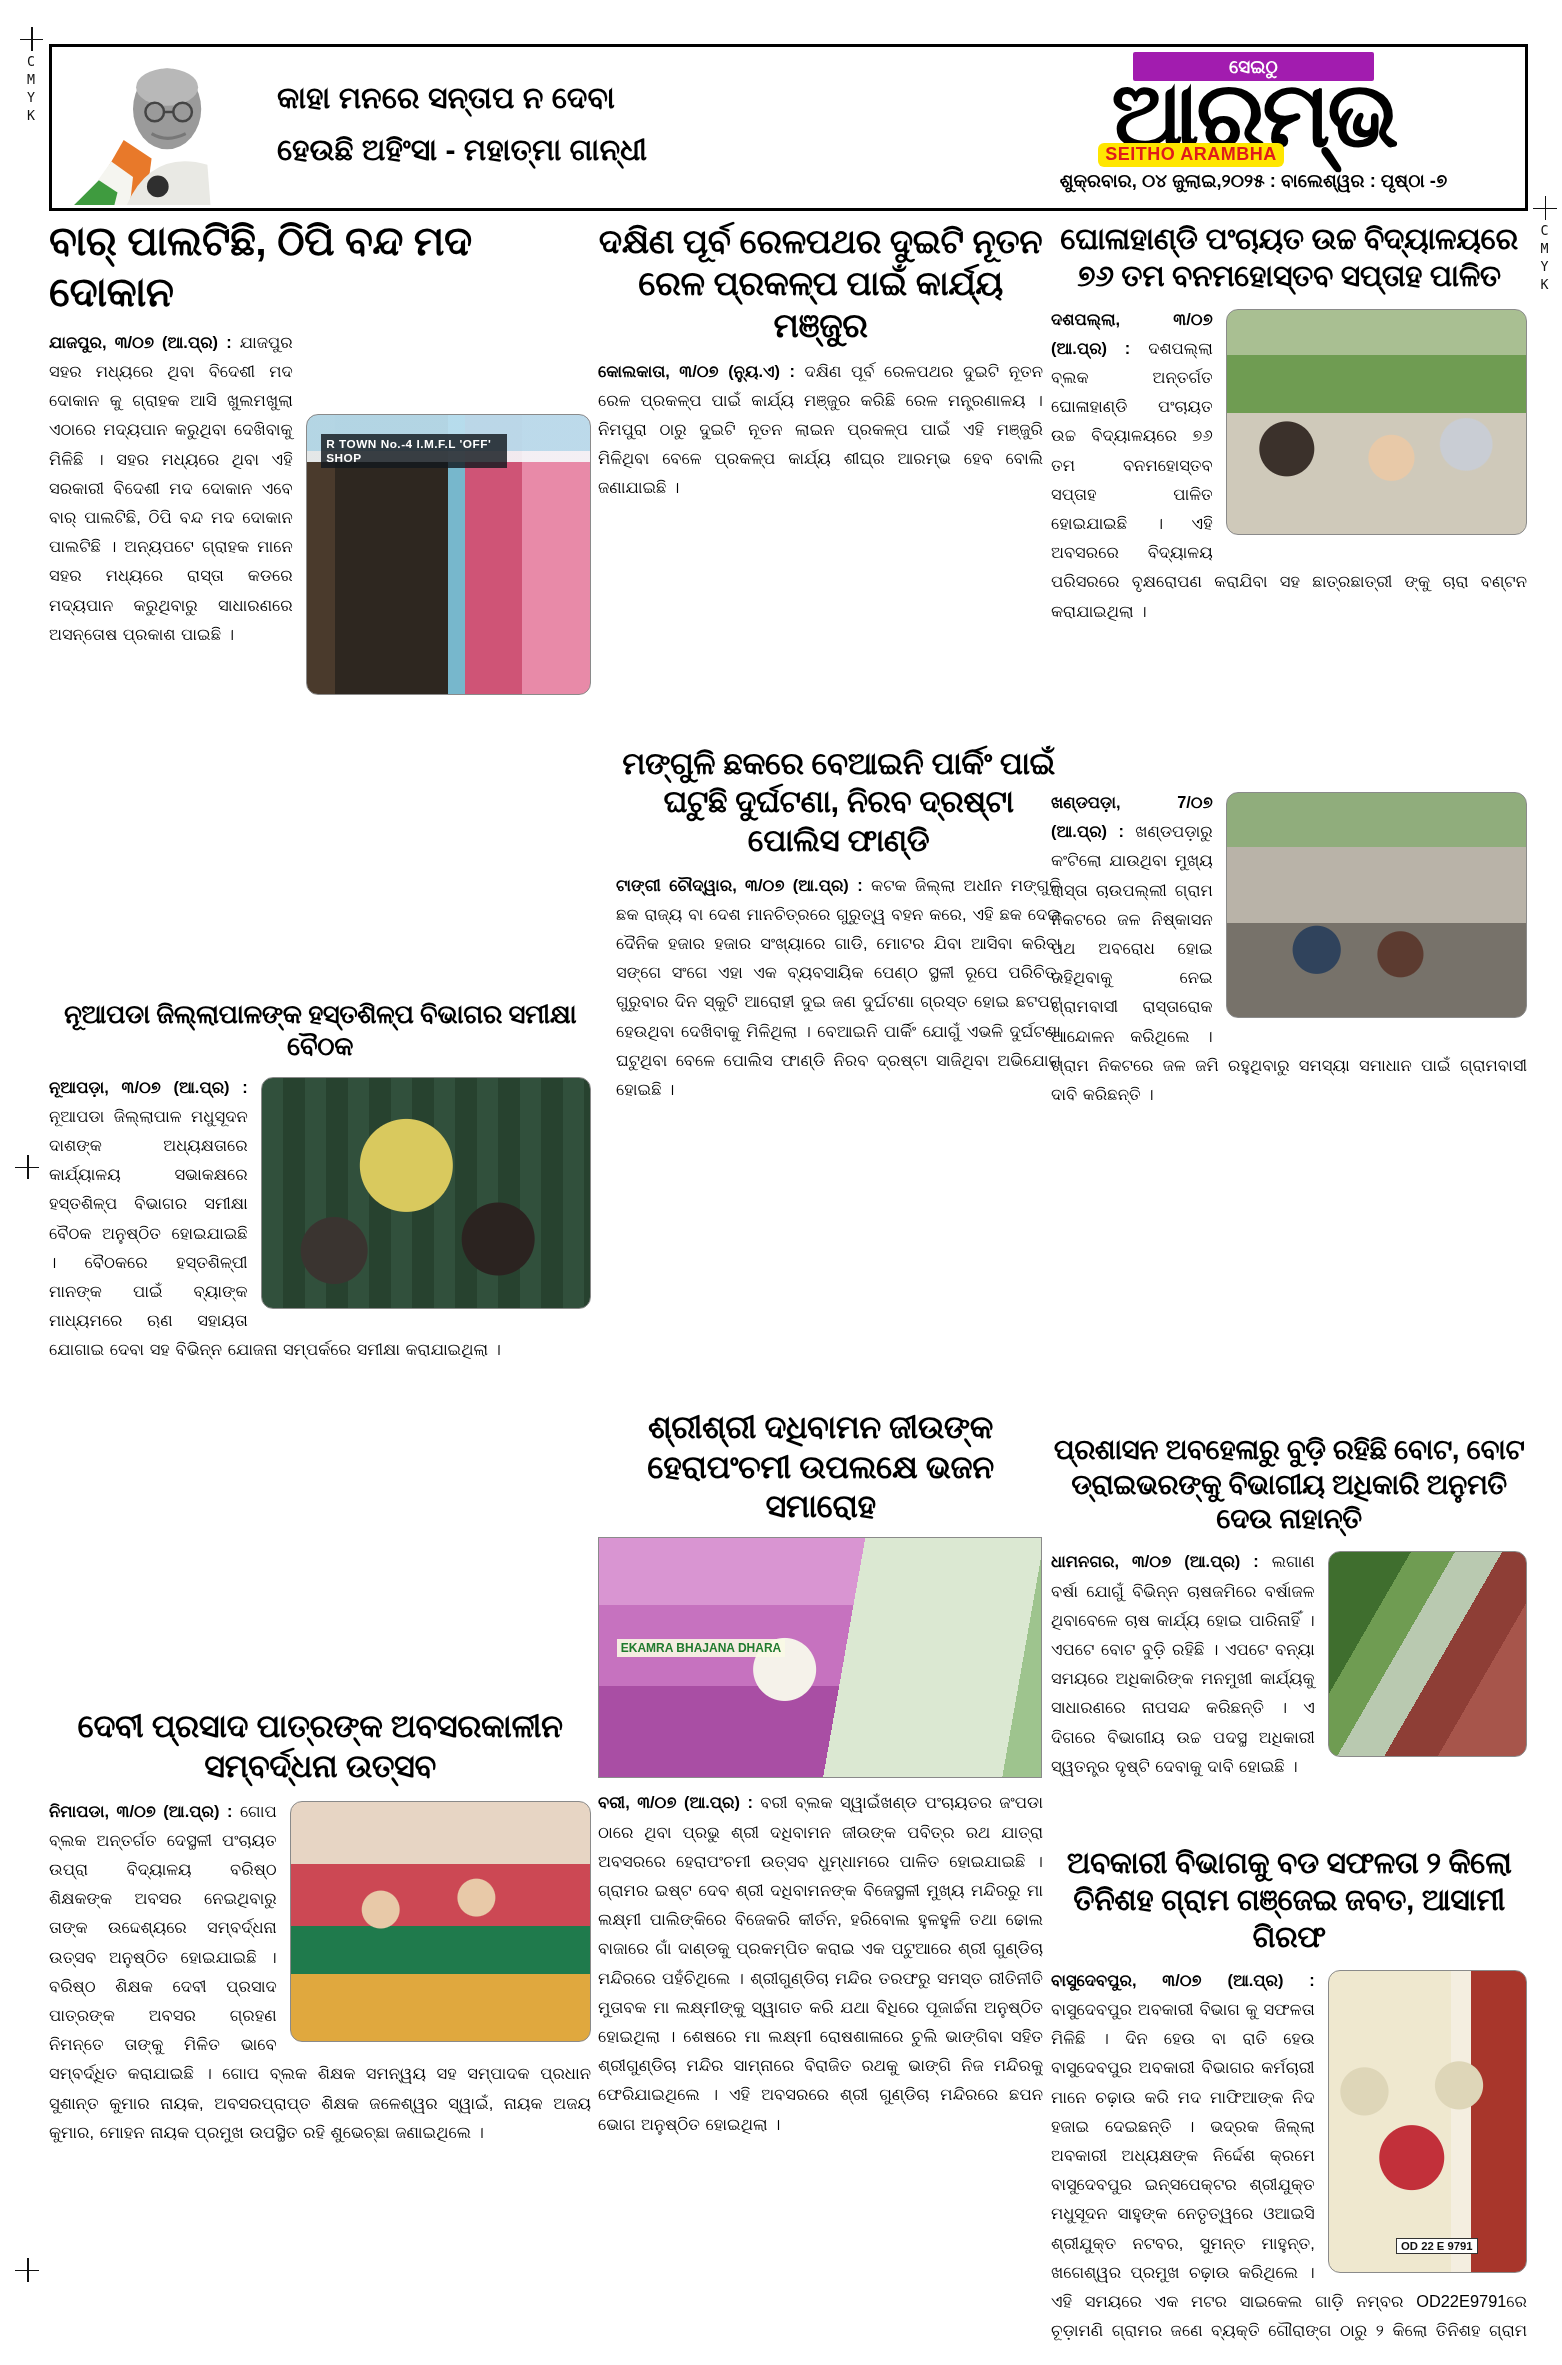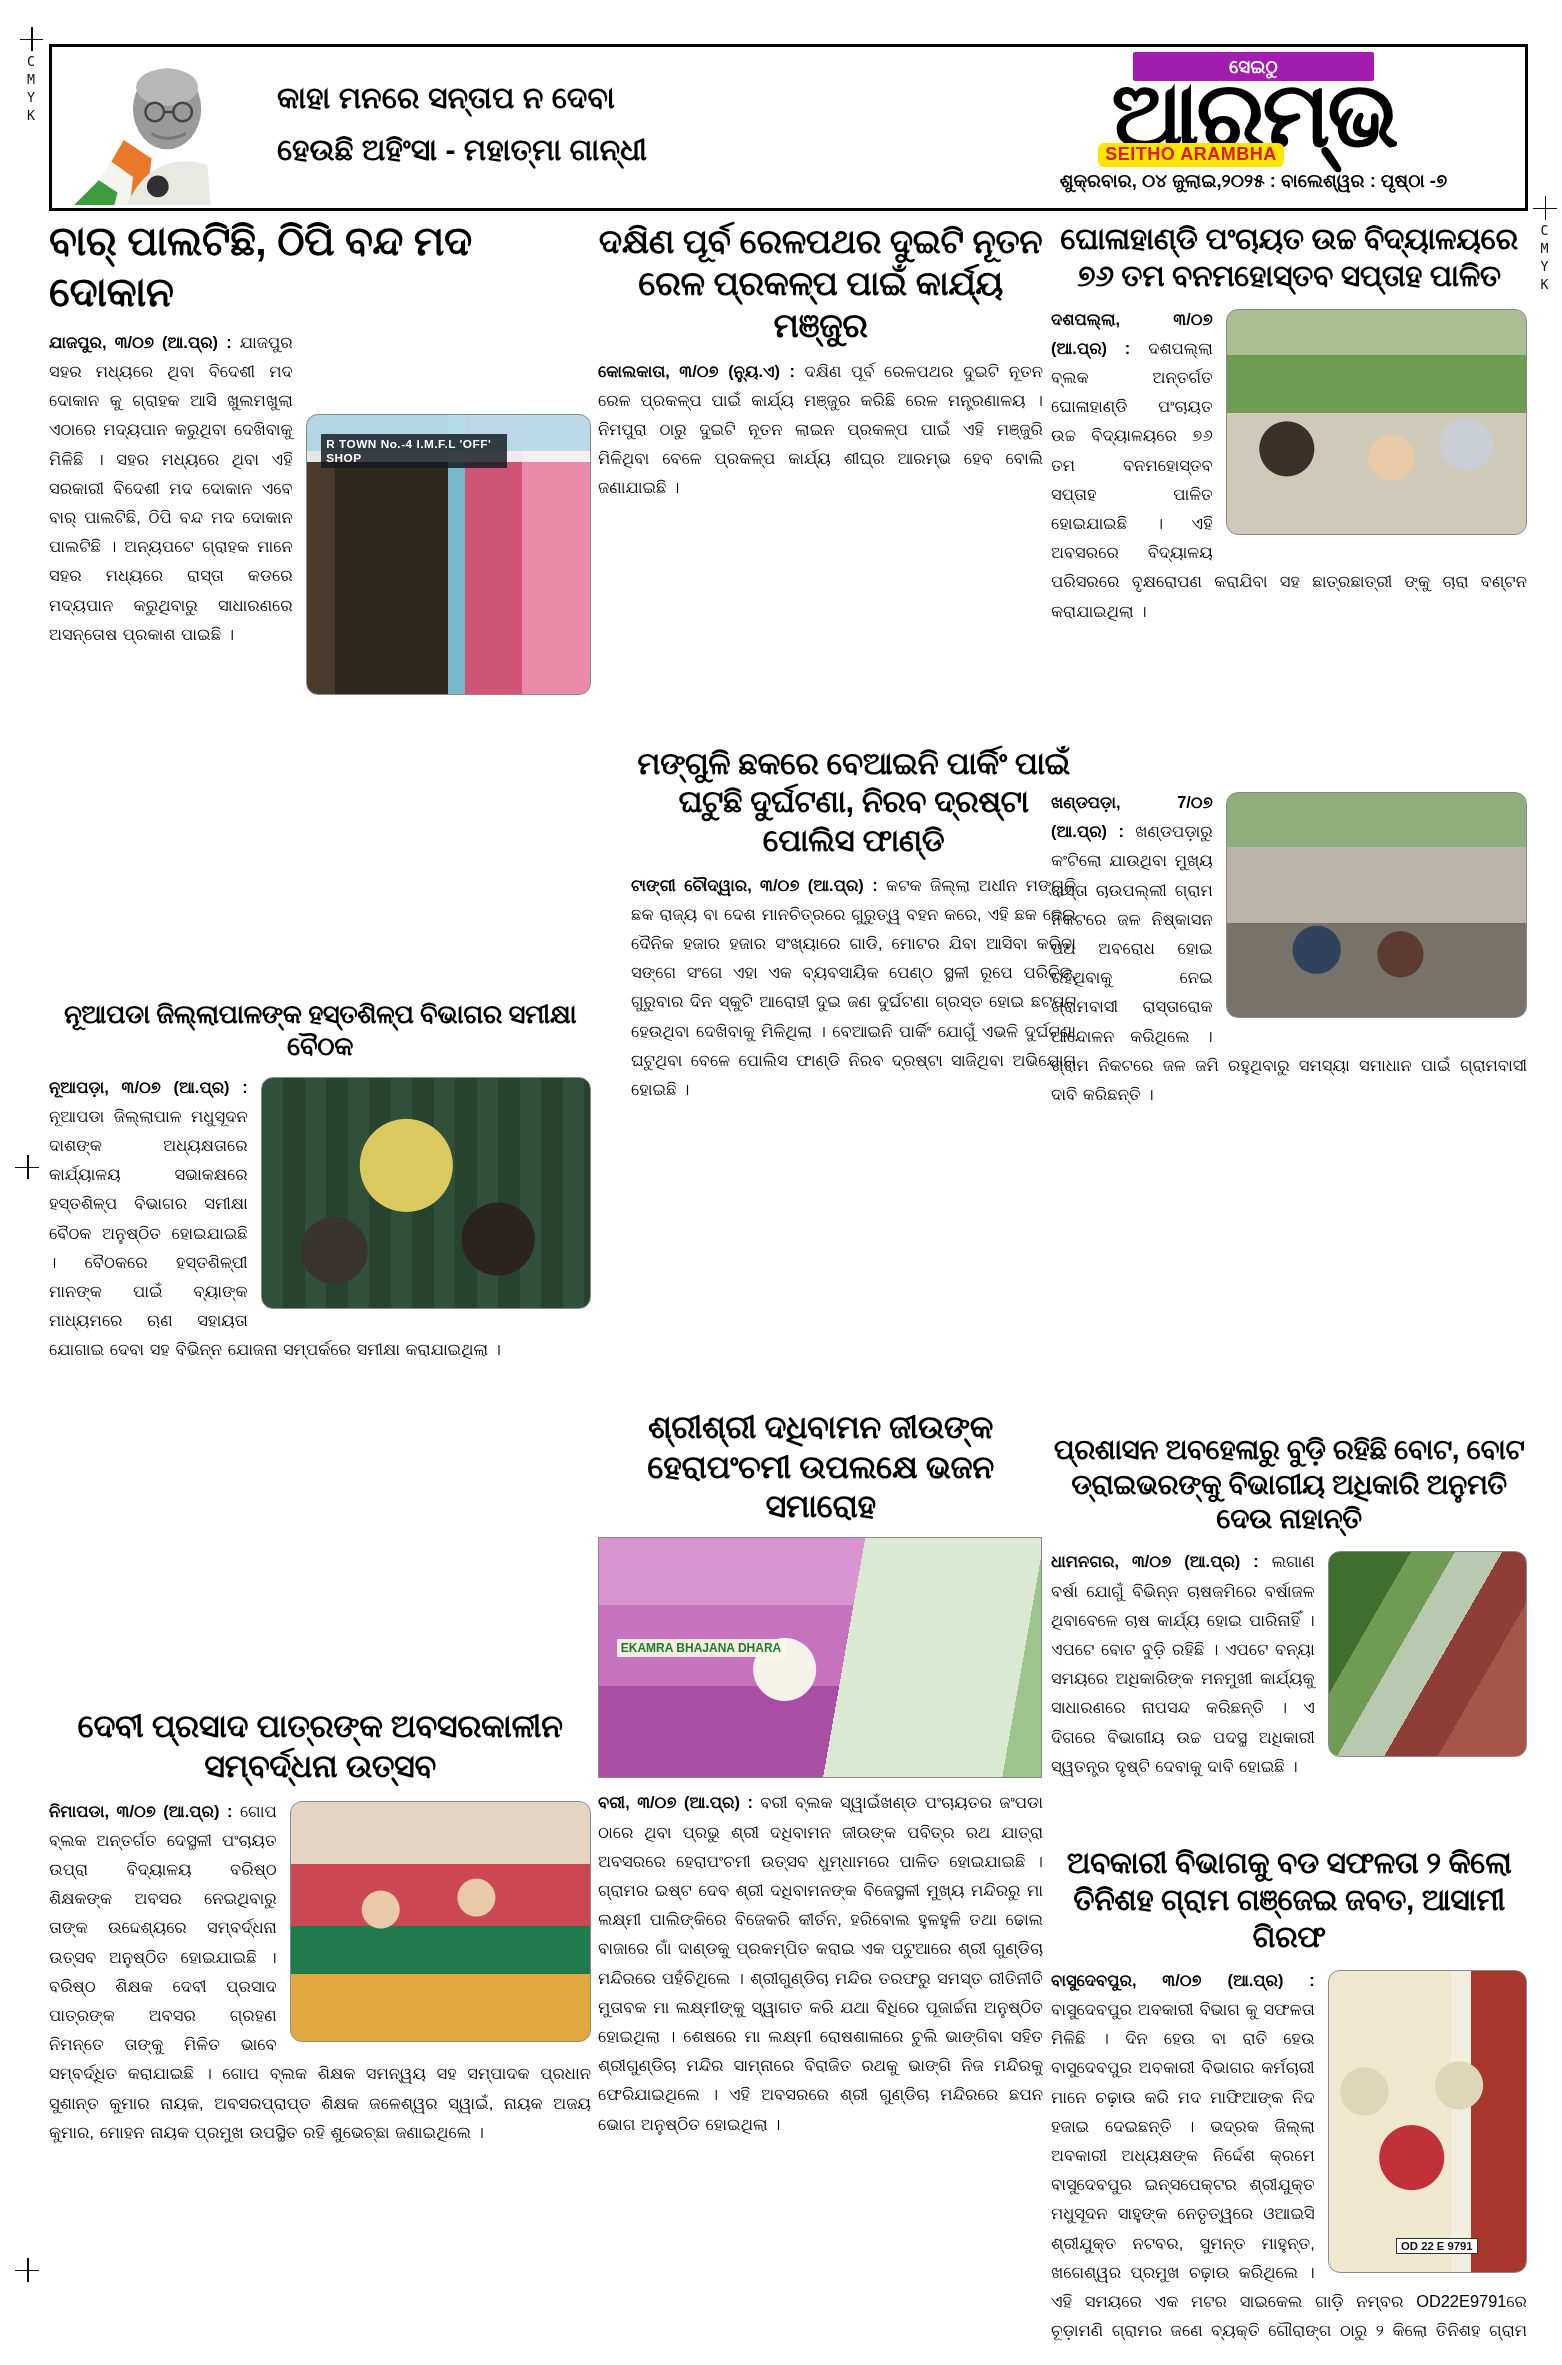--- a/index.html
+++ b/index.html
@@ -168,21 +168,21 @@
     <h1 class="hl hl-a3">ଦେବୀ ପ୍ରସାଦ ପାତ୍ରଙ୍କ ଅବସରକାଳୀନ ସମ୍ବର୍ଦ୍ଧନା ଉତ୍ସବ</h1>
     <div class="photo fr ph-a3"></div>
     <p class="txt"><b class="dl">ନିମାପଡା, ୩/୦୭ (ଆ.ପ୍ର) :</b> <span>ଗୋପ ବ୍ଲକ ଅନ୍ତର୍ଗତ ଦେସ୍ଥଳୀ ପଂଚାୟତ ଉପ୍ରା ବିଦ୍ୟାଳୟ ବରିଷ୍ଠ ଶିକ୍ଷକଙ୍କ ଅବସର ନେଇଥିବାରୁ ତାଙ୍କ ଉଦ୍ଦେଶ୍ୟରେ ସମ୍ବର୍ଦ୍ଧନା ଉତ୍ସବ ଅନୁଷ୍ଠିତ ହୋଇଯାଇଛି । ବରିଷ୍ଠ ଶିକ୍ଷକ ଦେବୀ ପ୍ରସାଦ ପାତ୍ରଙ୍କ ଅବସର ଗ୍ରହଣ ନିମନ୍ତେ ତାଙ୍କୁ ମିଳିତ ଭାବେ ସମ୍ବର୍ଦ୍ଧିତ କରାଯାଇଛି । ଗୋପ ବ୍ଲକ ଶିକ୍ଷକ ସମନ୍ୱୟ ସହ ସମ୍ପାଦକ ପ୍ରଧାନ ସୁଶାନ୍ତ କୁମାର ନାୟକ, ଅବସରପ୍ରାପ୍ତ ଶିକ୍ଷକ ଜଳେଶ୍ୱର ସ୍ୱାଇଁ, ନାୟକ ଅଜୟ କୁମାର, ମୋହନ ନାୟକ ପ୍ରମୁଖ ଉପସ୍ଥିତ ରହି ଶୁଭେଚ୍ଛା ଜଣାଇଥିଲେ ।</span></p>
   </article>
 
   <article class="art" style="left:598px;top:220px;width:445px;height:518px;">
     <h1 class="hl hl-b1">ଦକ୍ଷିଣ ପୂର୍ବ ରେଳପଥର ଦୁଇଟି ନୂତନ ରେଳ ପ୍ରକଳ୍ପ ପାଇଁ କାର୍ଯ୍ୟ ମଞ୍ଜୁର</h1>
     <p class="txt"><b class="dl">କୋଲକାତା, ୩/୦୭ (ନ୍ୟୁ.ଏ) :</b> <span>ଦକ୍ଷିଣ ପୂର୍ବ ରେଳପଥର ଦୁଇଟି ନୂତନ ରେଳ ପ୍ରକଳ୍ପ ପାଇଁ କାର୍ଯ୍ୟ ମଞ୍ଜୁର କରିଛି ରେଳ ମନ୍ତ୍ରଣାଳୟ । ନିମପୁରା ଠାରୁ ଦୁଇଟି ନୂତନ ଲାଇନ ପ୍ରକଳ୍ପ ପାଇଁ ଏହି ମଞ୍ଜୁରି ମିଳିଥିବା ବେଳେ ପ୍ରକଳ୍ପ କାର୍ଯ୍ୟ ଶୀଘ୍ର ଆରମ୍ଭ ହେବ ବୋଲି ଜଣାଯାଇଛି ।</span></p>
   </article>
 
-  <article class="art" style="left:631px;top:745px;width:445px;height:657px;">
+  <article class="art" style="left:616px;top:745px;width:445px;height:657px;">
     <h1 class="hl hl-b2">ମଙ୍ଗୁଳି ଛକରେ ବେଆଇନି ପାର୍କିଂ ପାଇଁ ଘଟୁଛି ଦୁର୍ଘଟଣା, ନିରବ ଦ୍ରଷ୍ଟା ପୋଲିସ ଫାଣ୍ଡି</h1>
     <p class="txt"><b class="dl">ଟାଙ୍ଗୀ ଚୌଦ୍ୱାର, ୩/୦୭ (ଆ.ପ୍ର) :</b> <span>କଟକ ଜିଲ୍ଲା ଅଧୀନ ମଙ୍ଗୁଳି ଛକ ରାଜ୍ୟ ବା ଦେଶ ମାନଚିତ୍ରରେ ଗୁରୁତ୍ୱ ବହନ କରେ, ଏହି ଛକ ଦେଇ ଦୈନିକ ହଜାର ହଜାର ସଂଖ୍ୟାରେ ଗାଡି, ମୋଟର ଯିବା ଆସିବା କରିବା ସଙ୍ଗେ ସଂଗେ ଏହା ଏକ ବ୍ୟବସାୟିକ ପେଣ୍ଠ ସ୍ଥଳୀ ରୂପେ ପରିଚିତ, ଗୁରୁବାର ଦିନ ସ୍କୁଟି ଆରୋହୀ ଦୁଇ ଜଣ ଦୁର୍ଘଟଣା ଗ୍ରସ୍ତ ହୋଇ ଛଟପଟ ହେଉଥିବା ଦେଖିବାକୁ ମିଳିଥିଲା । ବେଆଇନି ପାର୍କିଂ ଯୋଗୁଁ ଏଭଳି ଦୁର୍ଘଟଣା ଘଟୁଥିବା ବେଳେ ପୋଲିସ ଫାଣ୍ଡି ନିରବ ଦ୍ରଷ୍ଟା ସାଜିଥିବା ଅଭିଯୋଗ ହୋଇଛି ।</span></p>
   </article>
 
   <article class="art" style="left:598px;top:1408px;width:445px;height:942px;">
     <h1 class="hl hl-b3">ଶ୍ରୀଶ୍ରୀ ଦଧିବାମନ ଜୀଉଙ୍କ ହେରାପଂଚମୀ ଉପଲକ୍ଷେ ଭଜନ ସମାରୋହ</h1>
     <div class="photo ph-b3">
       <span class="photobanner">EKAMRA BHAJANA DHARA</span>
     </div>
     <p class="txt" style="margin-top:10.2px;"><b class="dl">ବରୀ, ୩/୦୭ (ଆ.ପ୍ର) :</b> <span>ବରୀ ବ୍ଲକ ସ୍ୱାଇଁଖଣ୍ଡ ପଂଚାୟତର ଜଂପଡା ଠାରେ ଥିବା ପ୍ରଭୁ ଶ୍ରୀ ଦଧିବାମନ ଜୀଉଙ୍କ ପବିତ୍ର ରଥ ଯାତ୍ରା ଅବସରରେ ହେରାପଂଚମୀ ଉତ୍ସବ ଧୁମ୍‌ଧାମରେ ପାଳିତ ହୋଇଯାଇଛି । ଗ୍ରାମର ଇଷ୍ଟ ଦେବ ଶ୍ରୀ ଦଧିବାମନଙ୍କ ବିଜେସ୍ଥଳୀ ମୁଖ୍ୟ ମନ୍ଦିରରୁ ମା ଲକ୍ଷ୍ମୀ ପାଲିଙ୍କିରେ ବିଜେକରି କୀର୍ତନ, ହରିବୋଲ ହୁଳହୁଳି ତଥା ଢୋଲ ବାଜାରେ ଗାଁ ଦାଣ୍ଡକୁ ପ୍ରକମ୍ପିତ କରାଇ ଏକ ପଟୁଆରେ ଶ୍ରୀ ଗୁଣ୍ଡିଚା ମନ୍ଦିରରେ ପହଁଚିଥିଲେ । ଶ୍ରୀଗୁଣ୍ଡିଚା ମନ୍ଦିର ତରଫରୁ ସମସ୍ତ ରୀତିନୀତି ମୁତାବକ ମା ଲକ୍ଷ୍ମୀଙ୍କୁ ସ୍ୱାଗତ କରି ଯଥା ବିଧିରେ ପୂଜାର୍ଚ୍ଚନା ଅନୁଷ୍ଠିତ ହୋଇଥିଲା । ଶେଷରେ ମା ଲକ୍ଷ୍ମୀ ରୋଷଶାଳାରେ ଚୁଲି ଭାଙ୍ଗିବା ସହିତ ଶ୍ରୀଗୁଣ୍ଡିଚା ମନ୍ଦିର ସାମ୍ନାରେ ବିରାଜିତ ରଥକୁ ଭାଙ୍ଗି ନିଜ ମନ୍ଦିରକୁ ଫେରିଯାଇଥିଲେ । ଏହି ଅବସରରେ ଶ୍ରୀ ଗୁଣ୍ଡିଚା ମନ୍ଦିରରେ ଛପନ ଭୋଗ ଅନୁଷ୍ଠିତ ହୋଇଥିଲା ।</span></p>

